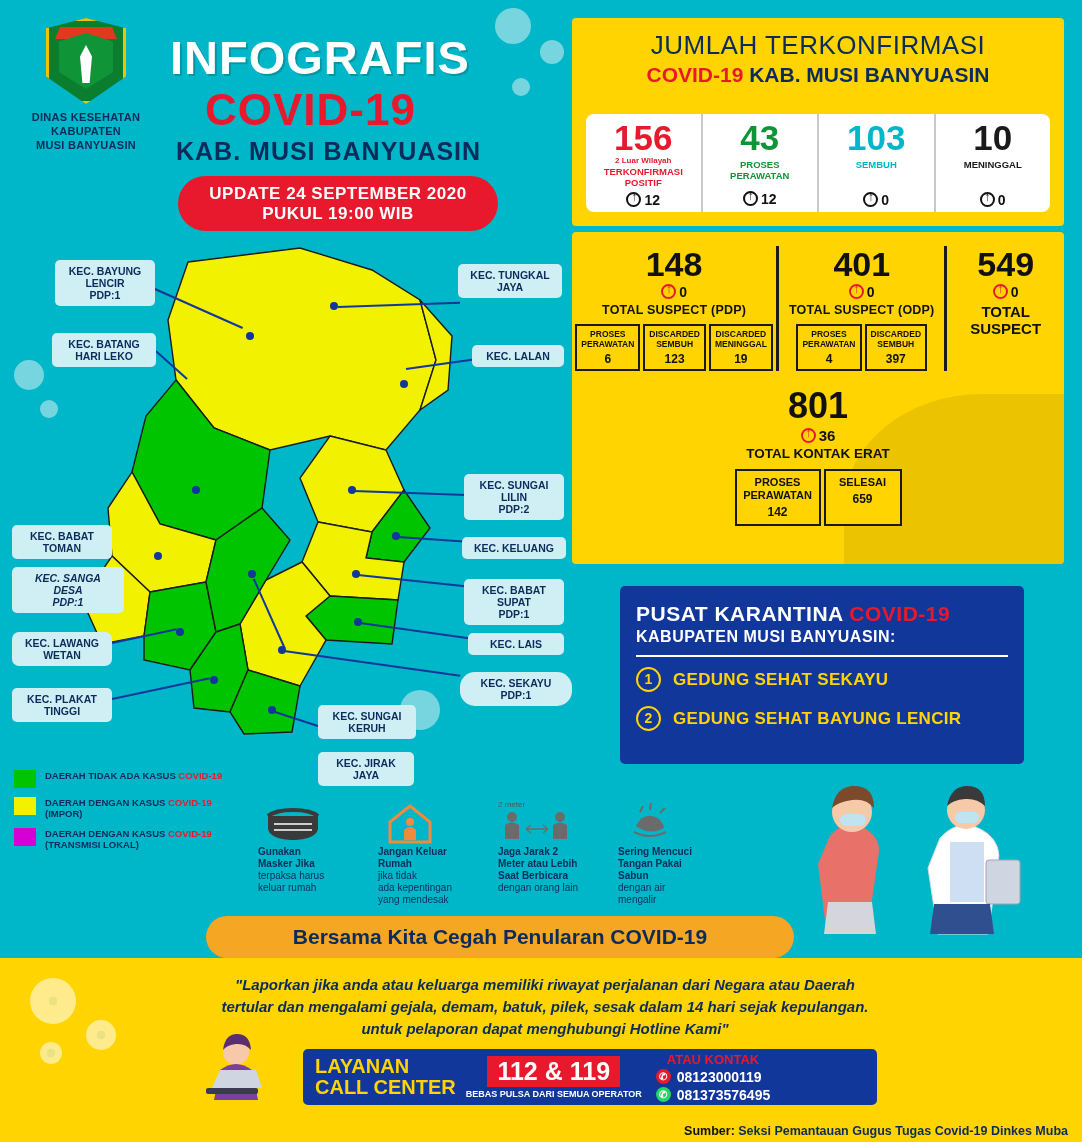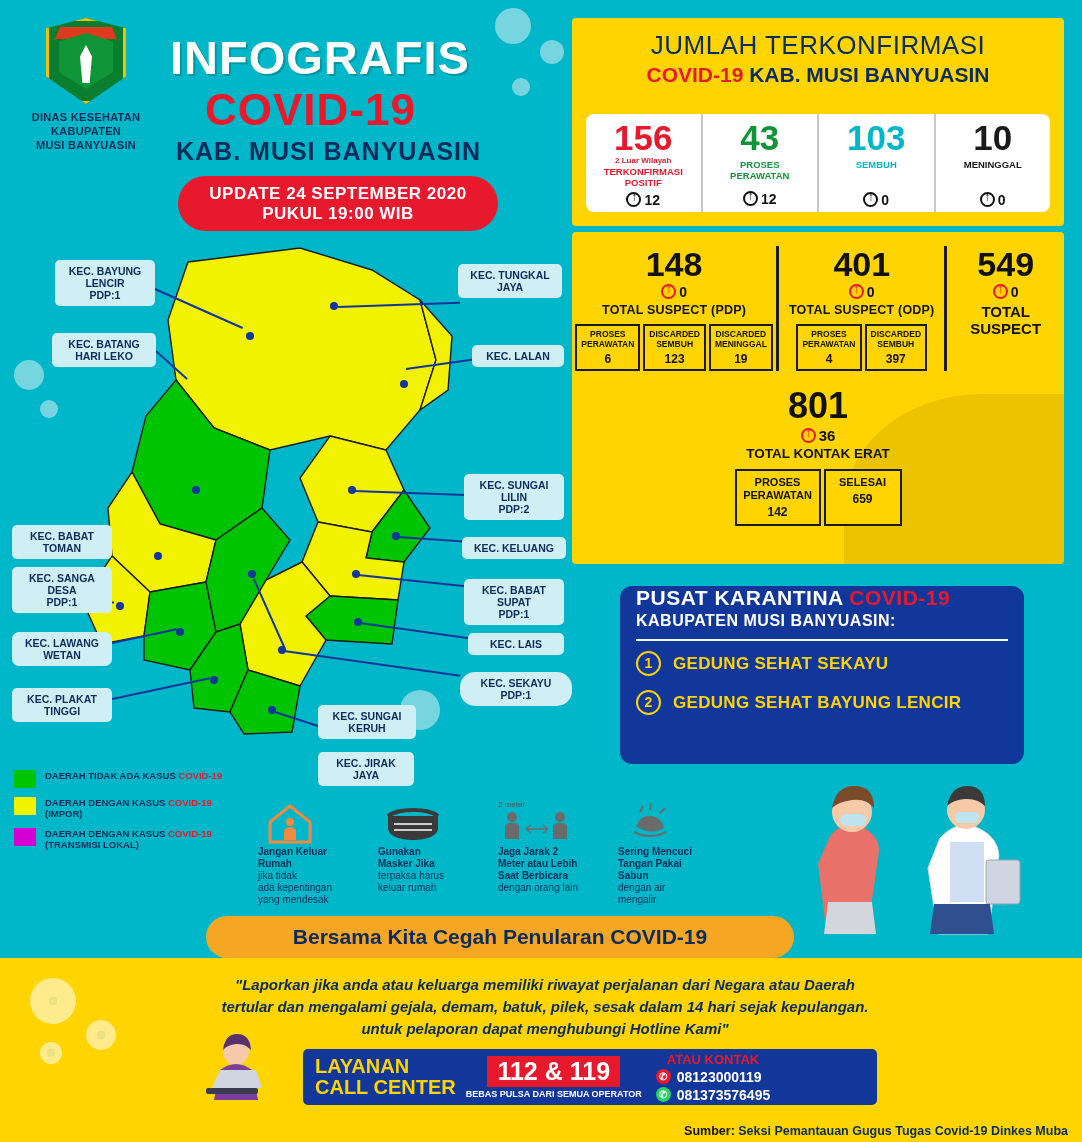--- a/index.html
+++ b/index.html
@@ -117,21 +117,21 @@
   .total-suspect-big { font-size:34px; font-weight:bold; color:#111; line-height:36px;}
   .total-suspect-lbl { font-size:15px; font-weight:bold; color:#111; line-height:17px;}
 
   #kontak-block { position:relative; text-align:center; margin-top:16px; }
   #kontak-block .kn { font-size:36px; font-weight:bold; color:#111; line-height:38px;}
   #kontak-block .kd { font-size:15px; font-weight:bold; color:#111; margin-top:2px;}
   #kontak-block .kt { font-size:13.5px; font-weight:bold; color:#111; margin-top:2px;}
 
   #panel-karantina {
     left:620px; top:586px; width:404px; height:178px; background:#12379b;
-    border-radius:12px; padding:0 16px;
+    border-radius:5px; padding:16px 16px;
   }
   #panel-karantina .kh1 { font-size:21px; font-weight:bold; color:#fff; letter-spacing:.5px;}
   #panel-karantina .kh1 .red { color:#e8192c; }
   #panel-karantina .kh2 { font-size:16px; font-weight:bold; color:#fff; letter-spacing:.5px; margin-top:2px;}
   #panel-karantina hr { border:none; border-top:2px solid #fff; margin:9px 0 10px; }
   .kq-item { display:flex; align-items:center; margin-bottom:14px; }
   .kq-num {
     width:25px; height:25px; border-radius:50%; border:2px solid #ffd400; color:#ffd400;
     font-size:14px; font-weight:bold; text-align:center; line-height:21px; margin-right:12px;
   }
@@ -416,21 +416,21 @@
 PDP:2</div>
   <div class="map-label" style="left:462px;top:297px;width:104px;white-space:pre-line;">KEC. KELUANG</div>
   <div class="map-label" style="left:464px;top:339px;width:100px;white-space:pre-line;">KEC. BABAT
 SUPAT
 PDP:1</div>
   <div class="map-label" style="left:468px;top:393px;width:96px;white-space:pre-line;">KEC. LAIS</div>
   <div class="map-label" style="left:460px;top:432px;width:112px;white-space:pre-line;border-radius:15px;">KEC. SEKAYU
 PDP:1</div>
   <div class="map-label" style="left:12px;top:285px;width:100px;white-space:pre-line;">KEC. BABAT
 TOMAN</div>
-  <div class="map-label" style="left:12px;top:327px;width:100px;white-space:pre-line;">KEC. SANGA
+  <div class="map-label" style="left:12px;top:327px;width:112px;white-space:pre-line;font-style:italic;">KEC. SANGA
 DESA
 PDP:1</div>
   <div class="map-label" style="left:12px;top:392px;width:100px;white-space:pre-line;border-radius:7px;">KEC. LAWANG
 WETAN</div>
   <div class="map-label" style="left:12px;top:448px;width:100px;white-space:pre-line;">KEC. PLAKAT
 TINGGI</div>
   <div class="map-label" style="left:318px;top:465px;width:98px;white-space:pre-line;">KEC. SUNGAI
 KERUH</div>
   <div class="map-label" style="left:318px;top:512px;width:96px;white-space:pre-line;">KEC. JIRAK
 JAYA</div>
@@ -456,46 +456,46 @@
       <span>DAERAH DENGAN KASUS </span><span class="red">COVID-19</span>
       <div>(TRANSMISI LOKAL)</div>
     </div>
   </div>
 </div>
 
 <div id="protocols" class="abs">
   <div class="proto">
     <div class="ic">
       <svg width="70" height="44" viewBox="0 0 70 44">
+        <path d="M10,16 h50 v12 c0,8 -12,12 -25,12 S10,36 10,28 Z" fill="#3a3a3a"></path>
+        <path d="M10,16 C20,8 50,8 60,16" stroke="#3a3a3a" stroke-width="4" fill="none"></path>
+        <path d="M16,24 h38 M16,30 h38" stroke="#fff" stroke-width="1.6"></path>
+      </svg>
+    </div>
+    <div class="tx">
+      <span style="white-space:pre-line">Gunakan
+Masker Jika</span>
+      <div class="norm" style="white-space:pre-line;font-weight:normal">terpaksa harus
+keluar rumah</div>
+    </div>
+  </div>
+  <div class="proto">
+    <div class="ic">
+      <svg width="70" height="44" viewBox="0 0 70 44">
         <path d="M12,22 L32,6 L52,22 V42 H12 Z" fill="none" stroke="#f08a3c" stroke-width="3"></path>
         <circle cx="32" cy="22" r="4" fill="#f08a3c"></circle>
         <path d="M26,30 q6,-6 12,0 v10 h-12 Z" fill="#f08a3c"></path>
       </svg>
     </div>
     <div class="tx">
       <span style="white-space:pre-line">Jangan Keluar
 Rumah </span>
       <div class="norm" style="white-space:pre-line;font-weight:normal">jika tidak
 ada kepentingan
 yang mendesak</div>
-    </div>
-  </div>
-  <div class="proto">
-    <div class="ic">
-      <svg width="70" height="44" viewBox="0 0 70 44">
-        <path d="M10,16 h50 v12 c0,8 -12,12 -25,12 S10,36 10,28 Z" fill="#3a3a3a"></path>
-        <path d="M10,16 C20,8 50,8 60,16" stroke="#3a3a3a" stroke-width="4" fill="none"></path>
-        <path d="M16,24 h38 M16,30 h38" stroke="#fff" stroke-width="1.6"></path>
-      </svg>
-    </div>
-    <div class="tx">
-      <span style="white-space:pre-line">Gunakan
-Masker Jika</span>
-      <div class="norm" style="white-space:pre-line;font-weight:normal">terpaksa harus
-keluar rumah</div>
     </div>
   </div>
   <div class="proto">
     <div class="ic">
       <div style="font-size:8px;color:#555;">2 meter</div>
       <svg width="80" height="34" viewBox="0 0 80 34">
         <circle cx="14" cy="8" r="5" fill="#6b6b6b"></circle>
           <path d="M7,16 q7,-5 14,0 v14 h-14 Z" fill="#6b6b6b"></path>
         <circle cx="62" cy="8" r="5" fill="#6b6b6b"></circle>
           <path d="M55,16 q7,-5 14,0 v14 h-14 Z" fill="#6b6b6b"></path>

